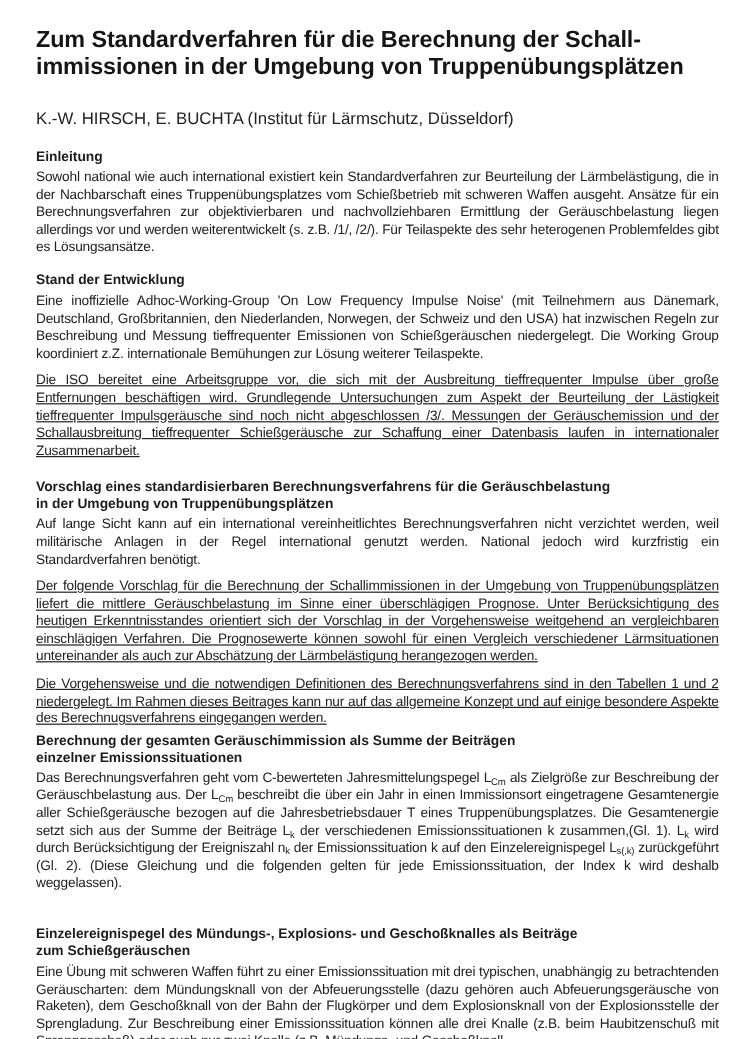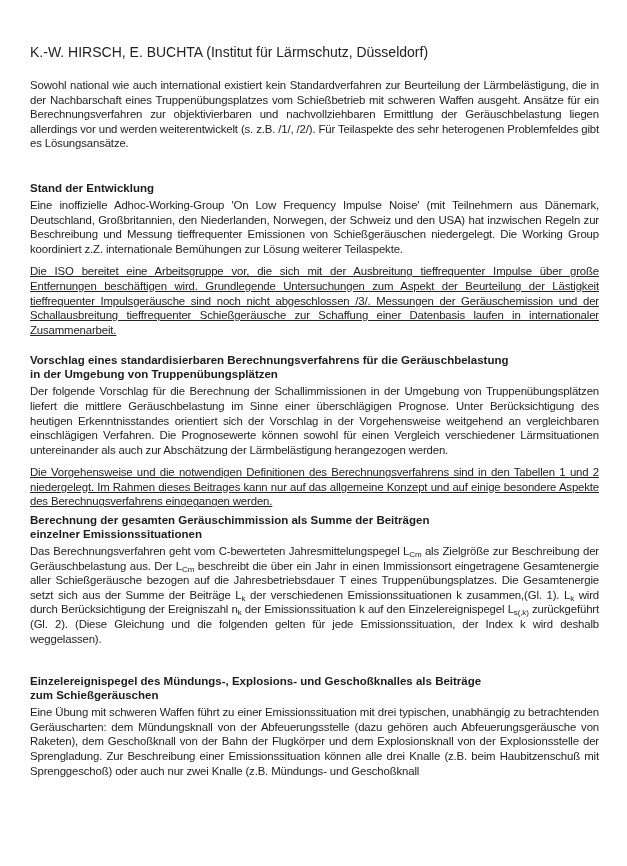--- a/index.html
+++ b/index.html
@@ -1,47 +1,53 @@
 <!DOCTYPE html>
 <html><head>
 <meta charset="utf-8">
 <style>
   html, body { margin: 0; padding: 0; background: #ffffff; }
   body { width: 627px; height: 866px; overflow: hidden; position: relative;
          font-family: "Liberation Sans", sans-serif; color: #1a1a1a; }
   .page { position: absolute; left: 30px; top: 22px; width: 569px; }
   h1 { font-size: 19.5px; line-height: 23px; font-weight: bold; margin: 0; letter-spacing: -0.1px; color: #151515; }
   .authors { font-size: 14px; line-height: 18px; margin: 21px 0 0 0; color: #222; }
-  .section { margin-top: 30px; }
+  .section { margin-top: 13px; }
   h2 { font-size: 11.5px; line-height: 14px; font-weight: bold; margin: 0 0 3px 0; color: #1c1c1c; }
   p { font-size: 11.4px; line-height: 14.6px; margin: 0; text-align: justify; color: #222; letter-spacing: -0.15px; }
   p + p { margin-top: 8px; text-decoration: underline; }
   sub { font-size: 8px; vertical-align: -2px; line-height: 0; }
 </style>
 </head>
 <body>
 
 <div class="page">
+  <h1>
+    <span>Zum Standardverfahren für die Berechnung der Schall-</span><br>
+    <span>immissionen in der Umgebung von Truppenübungsplätzen</span>
+  </h1>
   <div class="authors">K.-W. HIRSCH, E. BUCHTA (Institut für Lärmschutz, Düsseldorf)</div>
 
   <div class="section" style="margin-top:17px;">
+    <h2>Einleitung</h2>
     <p>Sowohl national wie auch international existiert kein Standardverfahren zur Beurteilung der Lärmbelästigung, die in der Nachbarschaft eines Truppenübungsplatzes vom Schießbetrieb mit schweren Waffen ausgeht. Ansätze für ein Berechnungsverfahren zur objektivierbaren und nachvollziehbaren Ermittlung der Geräuschbelastung liegen allerdings vor und werden weiterentwickelt (s. z.B. /1/, /2/). Für Teilaspekte des sehr heterogenen Problemfeldes gibt es Lösungsansätze.</p>
   </div>
 
   <div class="section">
     <h2>Stand der Entwicklung</h2>
     <p>Eine inoffizielle Adhoc-Working-Group 'On Low Frequency Impulse Noise' (mit Teilnehmern aus Dänemark, Deutschland, Großbritannien, den Niederlanden, Norwegen, der Schweiz und den USA) hat inzwischen Regeln zur Beschreibung und Messung tieffrequenter Emissionen von Schießgeräuschen niedergelegt. Die Working Group koordiniert z.Z. internationale Bemühungen zur Lösung weiterer Teilaspekte.</p>
     <p>Die ISO bereitet eine Arbeitsgruppe vor, die sich mit der Ausbreitung tieffrequenter Impulse über große Entfernungen beschäftigen wird. Grundlegende Untersuchungen zum Aspekt der Beurteilung der Lästigkeit tieffrequenter Impulsgeräusche sind noch nicht abgeschlossen /3/. Messungen der Geräuschemission und der Schallausbreitung tieffrequenter Schießgeräusche zur Schaffung einer Datenbasis laufen in internationaler Zusammenarbeit.</p>
   </div>
 
   <div class="section" style="margin-top:16px;">
     <h2>
       <span>Vorschlag eines standardisierbaren Berechnungsverfahrens für die Geräuschbelastung</span><br>
       <span>in der Umgebung von Truppenübungsplätzen</span>
     </h2>
+    <p>Auf lange Sicht kann auf ein international vereinheitlichtes Berechnungsverfahren nicht verzichtet werden, weil militärische Anlagen in der Regel international genutzt werden. National jedoch wird kurzfristig ein Standardverfahren benötigt.</p>
     <p>Der folgende Vorschlag für die Berechnung der Schallimmissionen in der Umgebung von Truppenübungsplätzen liefert die mittlere Geräuschbelastung im Sinne einer überschlägigen Prognose. Unter Berücksichtigung des heutigen Erkenntnisstandes orientiert sich der Vorschlag in der Vorgehensweise weitgehend an vergleichbaren einschlägigen Verfahren. Die Prognosewerte können sowohl für einen Vergleich verschiedener Lärmsituationen untereinander als auch zur Abschätzung der Lärmbelästigung herangezogen werden.</p>
     <p>Die Vorgehensweise und die notwendigen Definitionen des Berechnungsverfahrens sind in den Tabellen 1 und 2 niedergelegt. Im Rahmen dieses Beitrages kann nur auf das allgemeine Konzept und auf einige besondere Aspekte des Berechnugsverfahrens eingegangen werden.</p>
   </div>
 
   <div class="section" style="margin-top:4px;">
     <h2>
       <span>Berechnung der gesamten Geräuschimmission als Summe der Beiträgen</span><br>
       <span>einzelner Emissionssituationen</span>
     </h2>
     <p><span>Das Berechnungsverfahren geht vom C-bewerteten Jahresmittelungspegel L</span><sub>Cm</sub><span> als Zielgröße zur Beschreibung der Geräuschbelastung aus. Der L</span><sub>Cm</sub><span> beschreibt die über ein Jahr in einen Immissionsort eingetragene Gesamtenergie aller Schießgeräusche bezogen auf die Jahresbetriebsdauer T eines Truppenübungsplatzes. Die Gesamtenergie setzt sich aus der Summe der Beiträge L</span><sub>k</sub><span> der verschiedenen Emissionssituationen k zusammen,(Gl. 1). L</span><sub>k</sub><span> wird durch Berücksichtigung der Ereigniszahl n</span><sub>k</sub><span> der Emissionssituation k auf den Einzelereignispegel L</span><sub>s(,k)</sub><span> zurückgeführt (Gl. 2). (Diese Gleichung und die folgenden gelten für jede Emissionssituation, der Index k wird deshalb weggelassen).</span></p>

